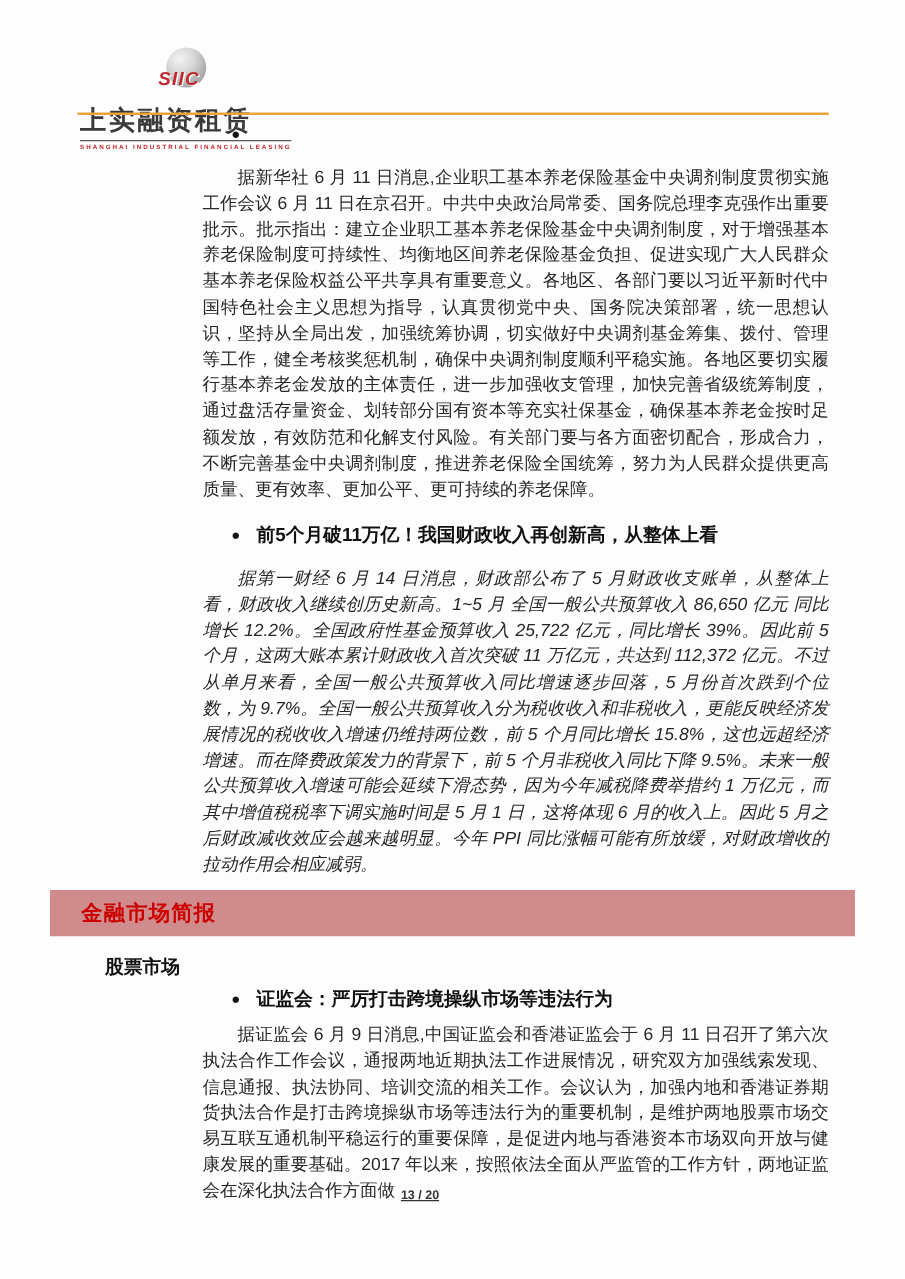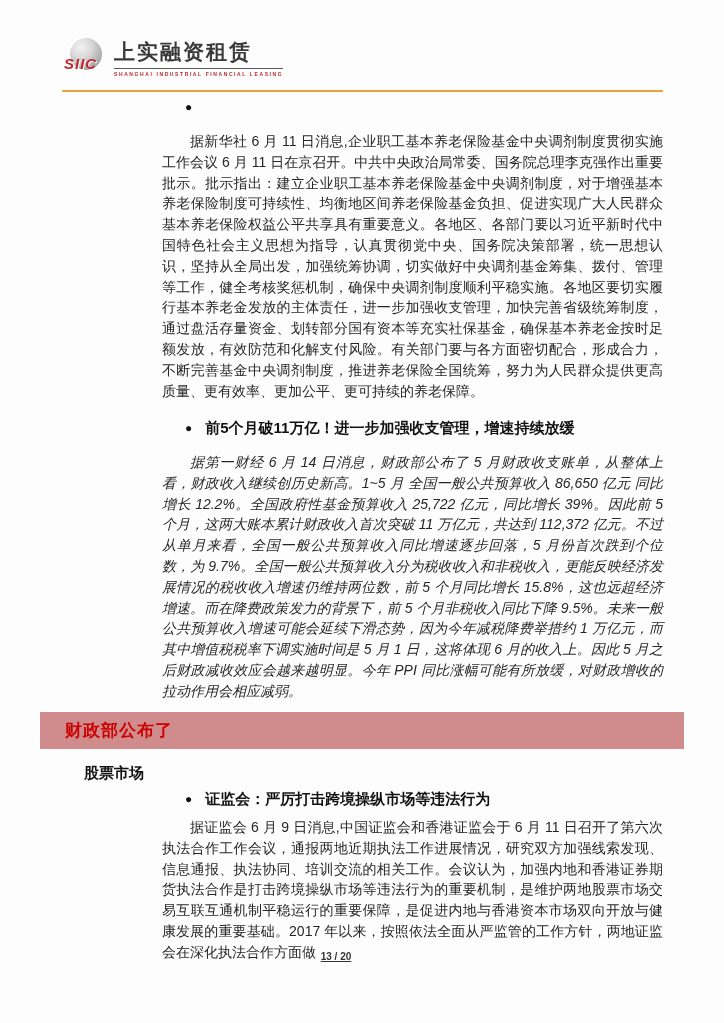--- a/index.html
+++ b/index.html
@@ -7,21 +7,21 @@
   body {
     width: 724px; height: 1023px;
     font-family: "Liberation Sans", "DejaVu Sans", sans-serif;
     color: #1f1f1f;
     position: relative;
     overflow: hidden;
   }
   .page { position: absolute; inset: 0; background: #fdfdfd; }
 
   
-  .logo { position: absolute; top: 38px; left: 64px; display: flex; align-items: flex-start; gap: 6px; }
+  .logo { position: absolute; top: 38px; left: 64px; display: flex; align-items: center; gap: 6px; flex-direction: column; }
   .logo-mark { position: relative; width: 44px; height: 38px; }
   .sphere {
     position: absolute; top: 0; left: 6px;
     width: 32px; height: 32px; border-radius: 50%;
     background: radial-gradient(circle at 34% 28%, #f2f2f2 0%, #d9d9d9 35%, #a7a7a7 75%, #8e8e8e 100%);
   }
   .siic {
     position: absolute; left: 0; bottom: 4px;
     font-size: 15px; font-weight: bold; font-style: italic;
     color: #c0272d; letter-spacing: 1px;
@@ -110,25 +110,25 @@
 
   <div class="gold-rule"></div>
 
   <div class="article-heading" id="h1">
     <span class="bullet">●</span>
   </div>
   <div class="article-body" id="p1">据新华社 6 月 11 日消息,企业职工基本养老保险基金中央调剂制度贯彻实施工作会议 6 月 11 日在京召开。中共中央政治局常委、国务院总理李克强作出重要批示。批示指出：建立企业职工基本养老保险基金中央调剂制度，对于增强基本养老保险制度可持续性、均衡地区间养老保险基金负担、促进实现广大人民群众基本养老保险权益公平共享具有重要意义。各地区、各部门要以习近平新时代中国特色社会主义思想为指导，认真贯彻党中央、国务院决策部署，统一思想认识，坚持从全局出发，加强统筹协调，切实做好中央调剂基金筹集、拨付、管理等工作，健全考核奖惩机制，确保中央调剂制度顺利平稳实施。各地区要切实履行基本养老金发放的主体责任，进一步加强收支管理，加快完善省级统筹制度，通过盘活存量资金、划转部分国有资本等充实社保基金，确保基本养老金按时足额发放，有效防范和化解支付风险。有关部门要与各方面密切配合，形成合力，不断完善基金中央调剂制度，推进养老保险全国统筹，努力为人民群众提供更高质量、更有效率、更加公平、更可持续的养老保障。</div>
 
   <div class="article-heading" id="h2">
     <span class="bullet">●</span>
-    <span>前5个月破11万亿！进一步加强收支管理，增速持续放缓</span>
+    <span>前5个月破11万亿！我国财政收入再创新高，从整体上看</span>
   </div>
   <div class="article-body" id="p2">据第一财经 6 月 14 日消息，财政部公布了 5 月财政收支账单，从整体上看，财政收入继续创历史新高。1~5 月 全国一般公共预算收入 86,650 亿元 同比增长 12.2%。全国政府性基金预算收入 25,722 亿元，同比增长 39%。因此前 5 个月，这两大账本累计财政收入首次突破 11 万亿元，共达到 112,372 亿元。不过从单月来看，全国一般公共预算收入同比增速逐步回落，5 月份首次跌到个位数，为 9.7%。全国一般公共预算收入分为税收收入和非税收入，更能反映经济发展情况的税收收入增速仍维持两位数，前 5 个月同比增长 15.8%，这也远超经济增速。而在降费政策发力的背景下，前 5 个月非税收入同比下降 9.5%。未来一般公共预算收入增速可能会延续下滑态势，因为今年减税降费举措约 1 万亿元，而其中增值税税率下调实施时间是 5 月 1 日，这将体现 6 月的收入上。因此 5 月之后财政减收效应会越来越明显。今年 PPI 同比涨幅可能有所放缓，对财政增收的拉动作用会相应减弱。</div>
 
-  <div class="section-banner">财政部公布了</div>
+  <div class="section-banner">金融市场简报</div>
 
   <div class="subsection-title">股票市场</div>
 
   <div class="article-heading" id="h3">
     <span class="bullet">●</span>
     <span>证监会：严厉打击跨境操纵市场等违法行为</span>
   </div>
   <div class="article-body" id="p3">据证监会 6 月 9 日消息,中国证监会和香港证监会于 6 月 11 日召开了第六次执法合作工作会议，通报两地近期执法工作进展情况，研究双方加强线索发现、信息通报、执法协同、培训交流的相关工作。会议认为，加强内地和香港证券期货执法合作是打击跨境操纵市场等违法行为的重要机制，是维护两地股票市场交易互联互通机制平稳运行的重要保障，是促进内地与香港资本市场双向开放与健康发展的重要基础。2017 年以来，按照依法全面从严监管的工作方针，两地证监会在深化执法合作方面做</div>
 
   <div class="page-number">13 / 20</div>

